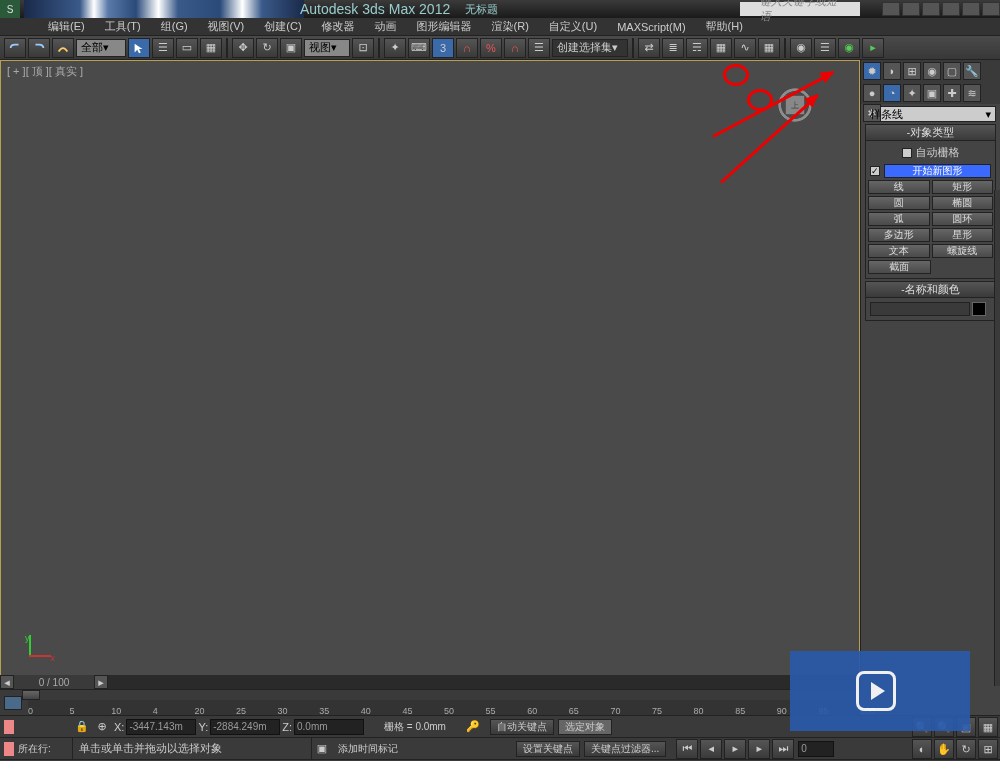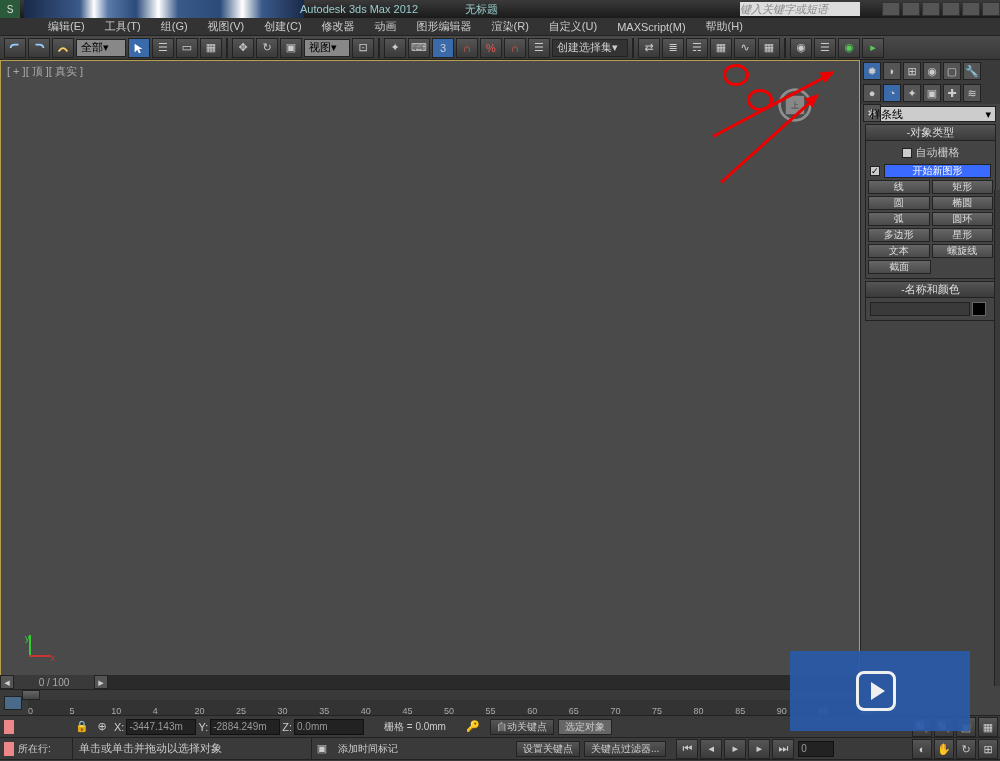--- a/index.html
+++ b/index.html
@@ -1,22 +1,22 @@
 <!DOCTYPE html>
 <html><head>
 <meta charset="utf-8">
 <style>
 *{margin:0;padding:0;box-sizing:border-box;font-family:"Microsoft YaHei",SimSun,sans-serif;font-size:11px;user-select:none}
 body{width:1000px;height:761px;background:#444;color:#ccc;overflow:hidden;position:relative}
 .titlebar{height:18px;background:linear-gradient(#3a3a3a,#1a1a1a);display:flex;align-items:center;position:relative}
 .app-icon{width:20px;height:18px;background:#2a5a3a;display:flex;align-items:center;justify-content:center;color:#ddd;font-size:10px;margin-right:4px}
 .title-clouds{width:280px;height:18px;background:linear-gradient(90deg,#1a2a4a 0%,#3a5a8a 20%,#fff 25%,#5a7aaa 30%,#2a4a7a 40%,#fff 48%,#3a5a8a 55%,#2a4a7a 70%,#fff 78%,#3a5a8a 85%,#1a2a4a 100%)}
-.title-text{position:absolute;left:300px;color:#9cc;font-size:11px}
+.title-text{position:absolute;left:300px;color:#9cc;font-size:14px}
 .title-text2{position:absolute;left:465px;color:#9cc;font-size:11px}
-.search-box{position:absolute;right:140px;width:120px;height:14px;background:#ddd;color:#888;font-style:italic;padding:0 0;display:flex;align-items:center}
+.search-box{position:absolute;right:140px;width:120px;height:14px;background:#ddd;color:#888;font-style:italic;padding:0 20px;display:flex;align-items:center}
 .title-btns{position:absolute;right:0;display:flex;gap:2px}
 .title-btn{width:18px;height:14px;background:#555;border:1px solid #333}
 .menubar{height:18px;background:#333;display:flex;align-items:center;padding-left:40px;gap:4px;border-bottom:1px solid #222}
 .menu-item{padding:2px 8px;color:#ccc;cursor:pointer}
 .toolbar{height:24px;background:linear-gradient(#4a4a4a,#383838);display:flex;align-items:center;padding:0 4px;gap:2px;border-bottom:1px solid #222}
 .tb-btn{width:22px;height:20px;background:linear-gradient(#555,#3a3a3a);border:1px solid #222;display:flex;align-items:center;justify-content:center;color:#ccc;cursor:pointer}
 .tb-btn.active{background:#3a6aaa}
 .tb-dropdown{height:18px;background:#888;color:#000;padding:0 4px;display:flex;align-items:center;border:1px solid #222}
 .tb-sep{width:2px;height:20px;background:#222;margin:0 2px}
 .main-area{position:absolute;top:60px;left:0;right:0;bottom:75px;display:flex}

